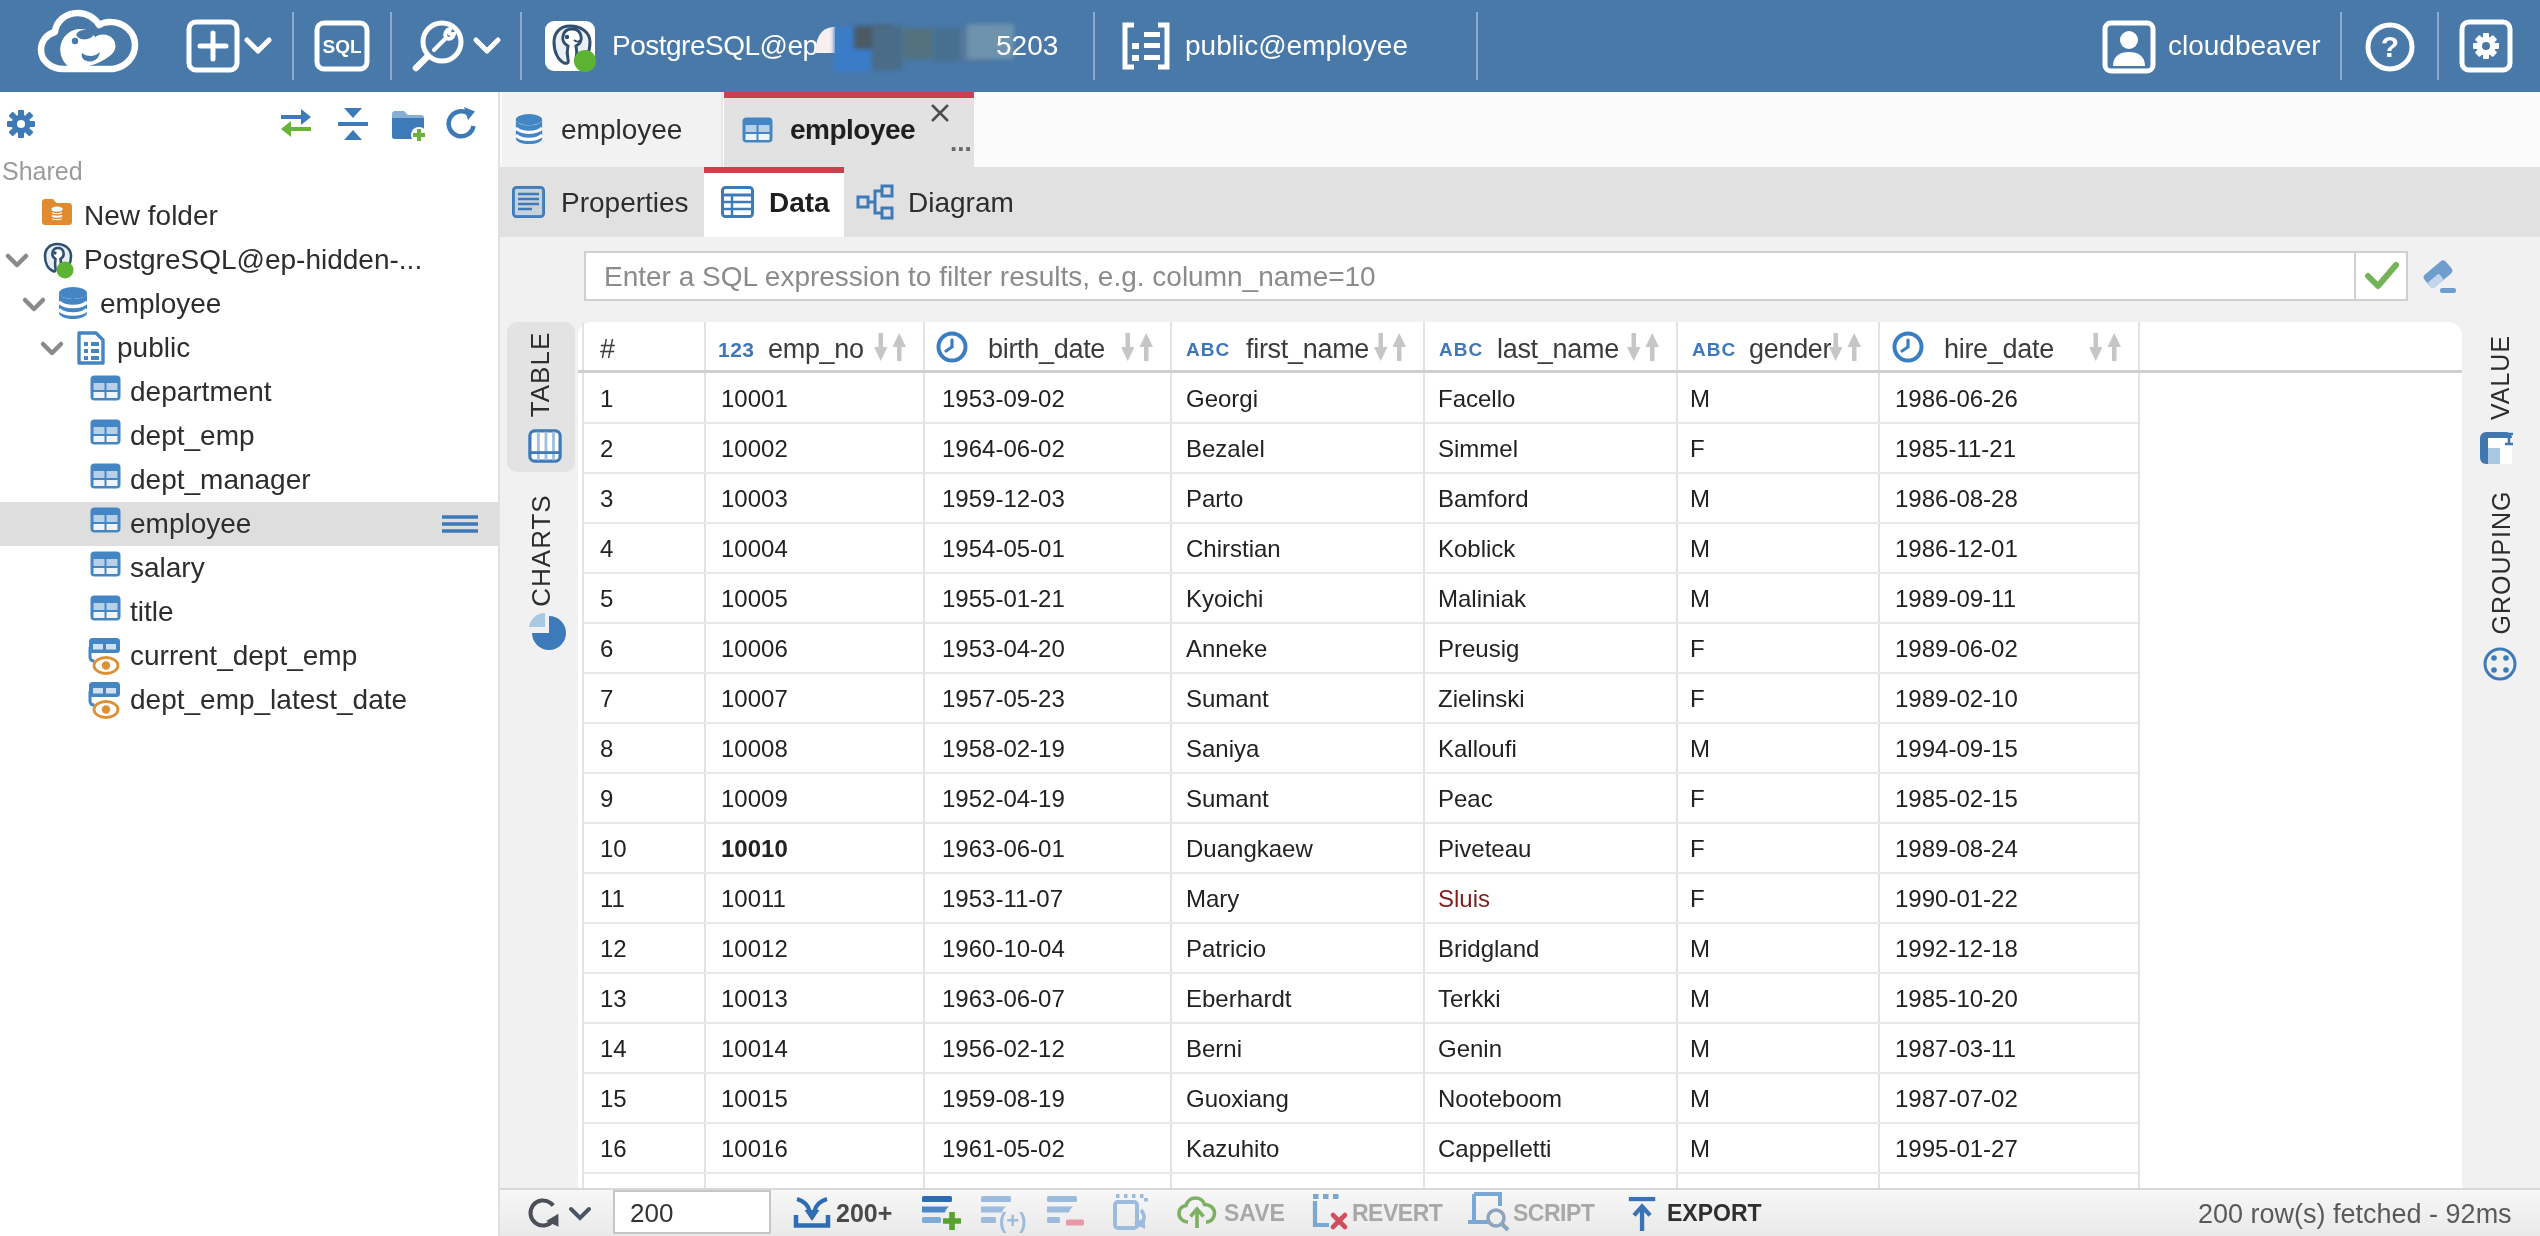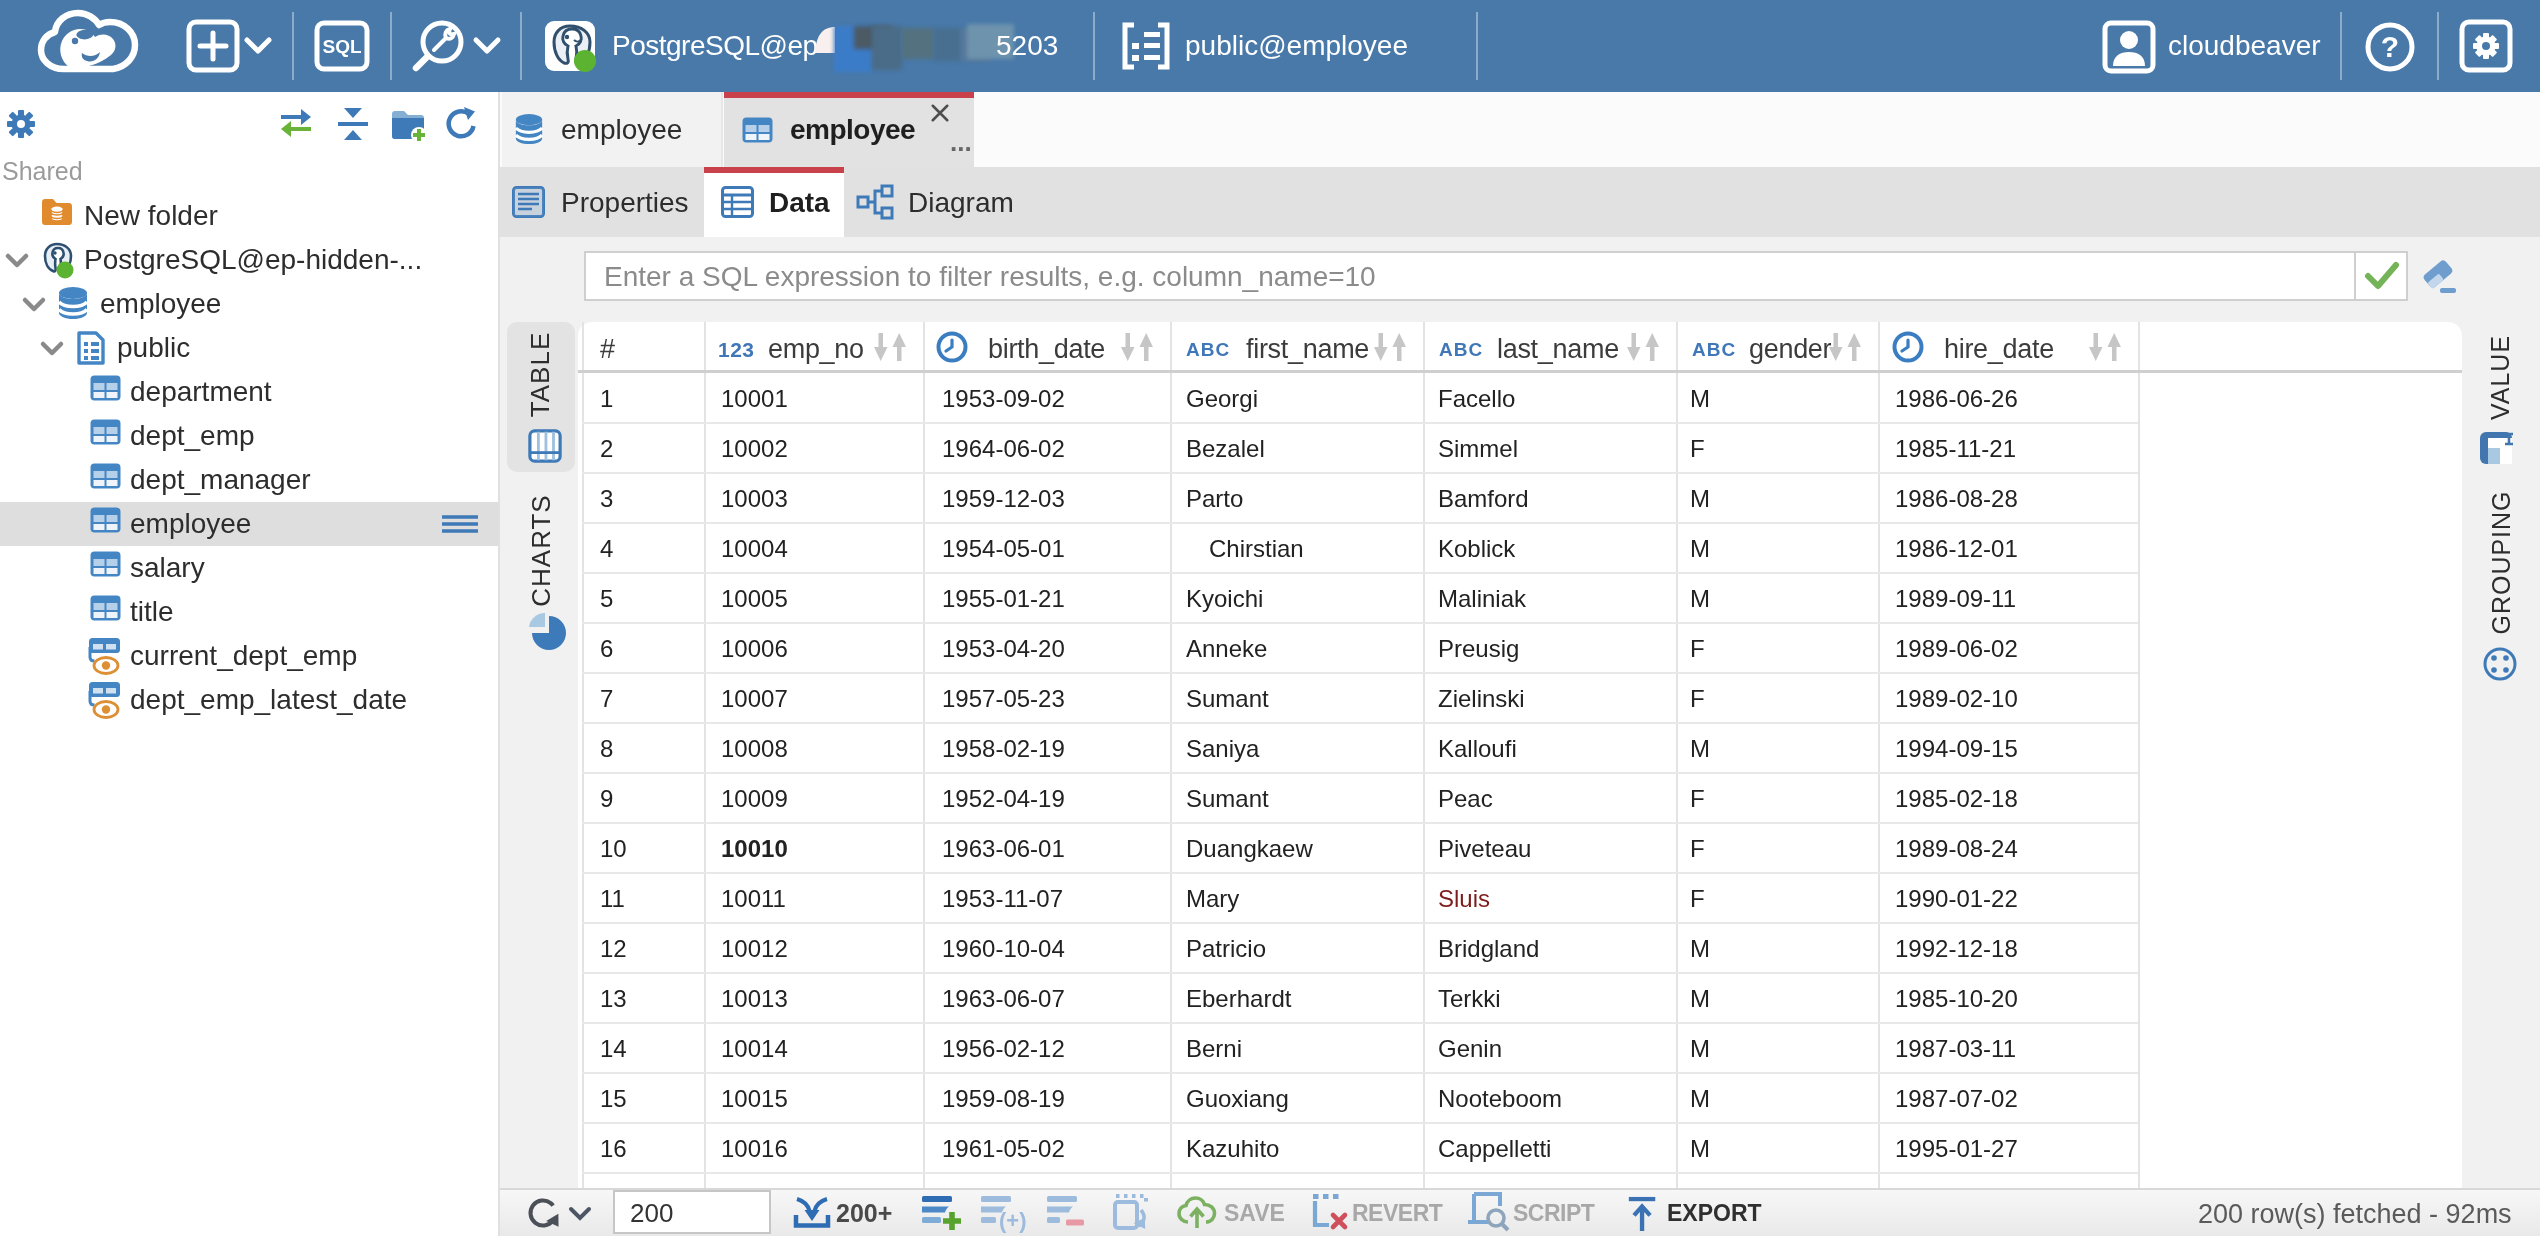--- a/index.html
+++ b/index.html
@@ -478,21 +478,21 @@
 <div class="abs" style="left:600px;top:485px;height:28px;line-height:28px;font-size:24px;color:#222;font-weight:400;white-space:nowrap;">3</div>
 <div class="abs" style="left:721px;top:485px;height:28px;line-height:28px;font-size:24px;color:#222;font-weight:400;white-space:nowrap;">10003</div>
 <div class="abs" style="left:942px;top:485px;height:28px;line-height:28px;font-size:24px;color:#222;font-weight:400;white-space:nowrap;">1959-12-03</div>
 <div class="abs" style="left:1186px;top:485px;height:28px;line-height:28px;font-size:24px;color:#222;font-weight:400;white-space:nowrap;">Parto</div>
 <div class="abs" style="left:1438px;top:485px;height:28px;line-height:28px;font-size:24px;color:#222;font-weight:400;white-space:nowrap;">Bamford</div>
 <div class="abs" style="left:1690px;top:485px;height:28px;line-height:28px;font-size:24px;color:#222;font-weight:400;white-space:nowrap;">M</div>
 <div class="abs" style="left:1895px;top:485px;height:28px;line-height:28px;font-size:24px;color:#222;font-weight:400;white-space:nowrap;">1986-08-28</div>
 <div class="abs" style="left:600px;top:535px;height:28px;line-height:28px;font-size:24px;color:#222;font-weight:400;white-space:nowrap;">4</div>
 <div class="abs" style="left:721px;top:535px;height:28px;line-height:28px;font-size:24px;color:#222;font-weight:400;white-space:nowrap;">10004</div>
 <div class="abs" style="left:942px;top:535px;height:28px;line-height:28px;font-size:24px;color:#222;font-weight:400;white-space:nowrap;">1954-05-01</div>
-<div class="abs" style="left:1186px;top:535px;height:28px;line-height:28px;font-size:24px;color:#222;font-weight:400;white-space:nowrap;margin-left:23px;">Chirstian</div>
+<div class="abs" style="left:1186px;top:535px;height:28px;line-height:28px;font-size:24px;color:#222;font-weight:400;white-space:nowrap;">Chirstian</div>
 <div class="abs" style="left:1438px;top:535px;height:28px;line-height:28px;font-size:24px;color:#222;font-weight:400;white-space:nowrap;">Koblick</div>
 <div class="abs" style="left:1690px;top:535px;height:28px;line-height:28px;font-size:24px;color:#222;font-weight:400;white-space:nowrap;">M</div>
 <div class="abs" style="left:1895px;top:535px;height:28px;line-height:28px;font-size:24px;color:#222;font-weight:400;white-space:nowrap;">1986-12-01</div>
 <div class="abs" style="left:600px;top:585px;height:28px;line-height:28px;font-size:24px;color:#222;font-weight:400;white-space:nowrap;">5</div>
 <div class="abs" style="left:721px;top:585px;height:28px;line-height:28px;font-size:24px;color:#222;font-weight:400;white-space:nowrap;">10005</div>
 <div class="abs" style="left:942px;top:585px;height:28px;line-height:28px;font-size:24px;color:#222;font-weight:400;white-space:nowrap;">1955-01-21</div>
 <div class="abs" style="left:1186px;top:585px;height:28px;line-height:28px;font-size:24px;color:#222;font-weight:400;white-space:nowrap;">Kyoichi</div>
 <div class="abs" style="left:1438px;top:585px;height:28px;line-height:28px;font-size:24px;color:#222;font-weight:400;white-space:nowrap;">Maliniak</div>
 <div class="abs" style="left:1690px;top:585px;height:28px;line-height:28px;font-size:24px;color:#222;font-weight:400;white-space:nowrap;">M</div>
 <div class="abs" style="left:1895px;top:585px;height:28px;line-height:28px;font-size:24px;color:#222;font-weight:400;white-space:nowrap;">1989-09-11</div>
@@ -516,21 +516,21 @@
 <div class="abs" style="left:1186px;top:735px;height:28px;line-height:28px;font-size:24px;color:#222;font-weight:400;white-space:nowrap;">Saniya</div>
 <div class="abs" style="left:1438px;top:735px;height:28px;line-height:28px;font-size:24px;color:#222;font-weight:400;white-space:nowrap;">Kalloufi</div>
 <div class="abs" style="left:1690px;top:735px;height:28px;line-height:28px;font-size:24px;color:#222;font-weight:400;white-space:nowrap;">M</div>
 <div class="abs" style="left:1895px;top:735px;height:28px;line-height:28px;font-size:24px;color:#222;font-weight:400;white-space:nowrap;">1994-09-15</div>
 <div class="abs" style="left:600px;top:785px;height:28px;line-height:28px;font-size:24px;color:#222;font-weight:400;white-space:nowrap;">9</div>
 <div class="abs" style="left:721px;top:785px;height:28px;line-height:28px;font-size:24px;color:#222;font-weight:400;white-space:nowrap;">10009</div>
 <div class="abs" style="left:942px;top:785px;height:28px;line-height:28px;font-size:24px;color:#222;font-weight:400;white-space:nowrap;">1952-04-19</div>
 <div class="abs" style="left:1186px;top:785px;height:28px;line-height:28px;font-size:24px;color:#222;font-weight:400;white-space:nowrap;">Sumant</div>
 <div class="abs" style="left:1438px;top:785px;height:28px;line-height:28px;font-size:24px;color:#222;font-weight:400;white-space:nowrap;">Peac</div>
 <div class="abs" style="left:1690px;top:785px;height:28px;line-height:28px;font-size:24px;color:#222;font-weight:400;white-space:nowrap;">F</div>
-<div class="abs" style="left:1895px;top:785px;height:28px;line-height:28px;font-size:24px;color:#222;font-weight:400;white-space:nowrap;">1985-02-18</div>
+<div class="abs" style="left:1895px;top:785px;height:28px;line-height:28px;font-size:24px;color:#222;font-weight:400;white-space:nowrap;">1985-02-15</div>
 <div class="abs" style="left:600px;top:835px;height:28px;line-height:28px;font-size:24px;color:#222;font-weight:400;white-space:nowrap;">10</div>
 <div class="abs" style="left:721px;top:835px;height:28px;line-height:28px;font-size:24px;color:#222;font-weight:700;white-space:nowrap;">10010</div>
 <div class="abs" style="left:942px;top:835px;height:28px;line-height:28px;font-size:24px;color:#222;font-weight:400;white-space:nowrap;">1963-06-01</div>
 <div class="abs" style="left:1186px;top:835px;height:28px;line-height:28px;font-size:24px;color:#222;font-weight:400;white-space:nowrap;">Duangkaew</div>
 <div class="abs" style="left:1438px;top:835px;height:28px;line-height:28px;font-size:24px;color:#222;font-weight:400;white-space:nowrap;">Piveteau</div>
 <div class="abs" style="left:1690px;top:835px;height:28px;line-height:28px;font-size:24px;color:#222;font-weight:400;white-space:nowrap;">F</div>
 <div class="abs" style="left:1895px;top:835px;height:28px;line-height:28px;font-size:24px;color:#222;font-weight:400;white-space:nowrap;">1989-08-24</div>
 <div class="abs" style="left:600px;top:885px;height:28px;line-height:28px;font-size:24px;color:#222;font-weight:400;white-space:nowrap;">11</div>
 <div class="abs" style="left:721px;top:885px;height:28px;line-height:28px;font-size:24px;color:#222;font-weight:400;white-space:nowrap;">10011</div>
 <div class="abs" style="left:942px;top:885px;height:28px;line-height:28px;font-size:24px;color:#222;font-weight:400;white-space:nowrap;">1953-11-07</div>

